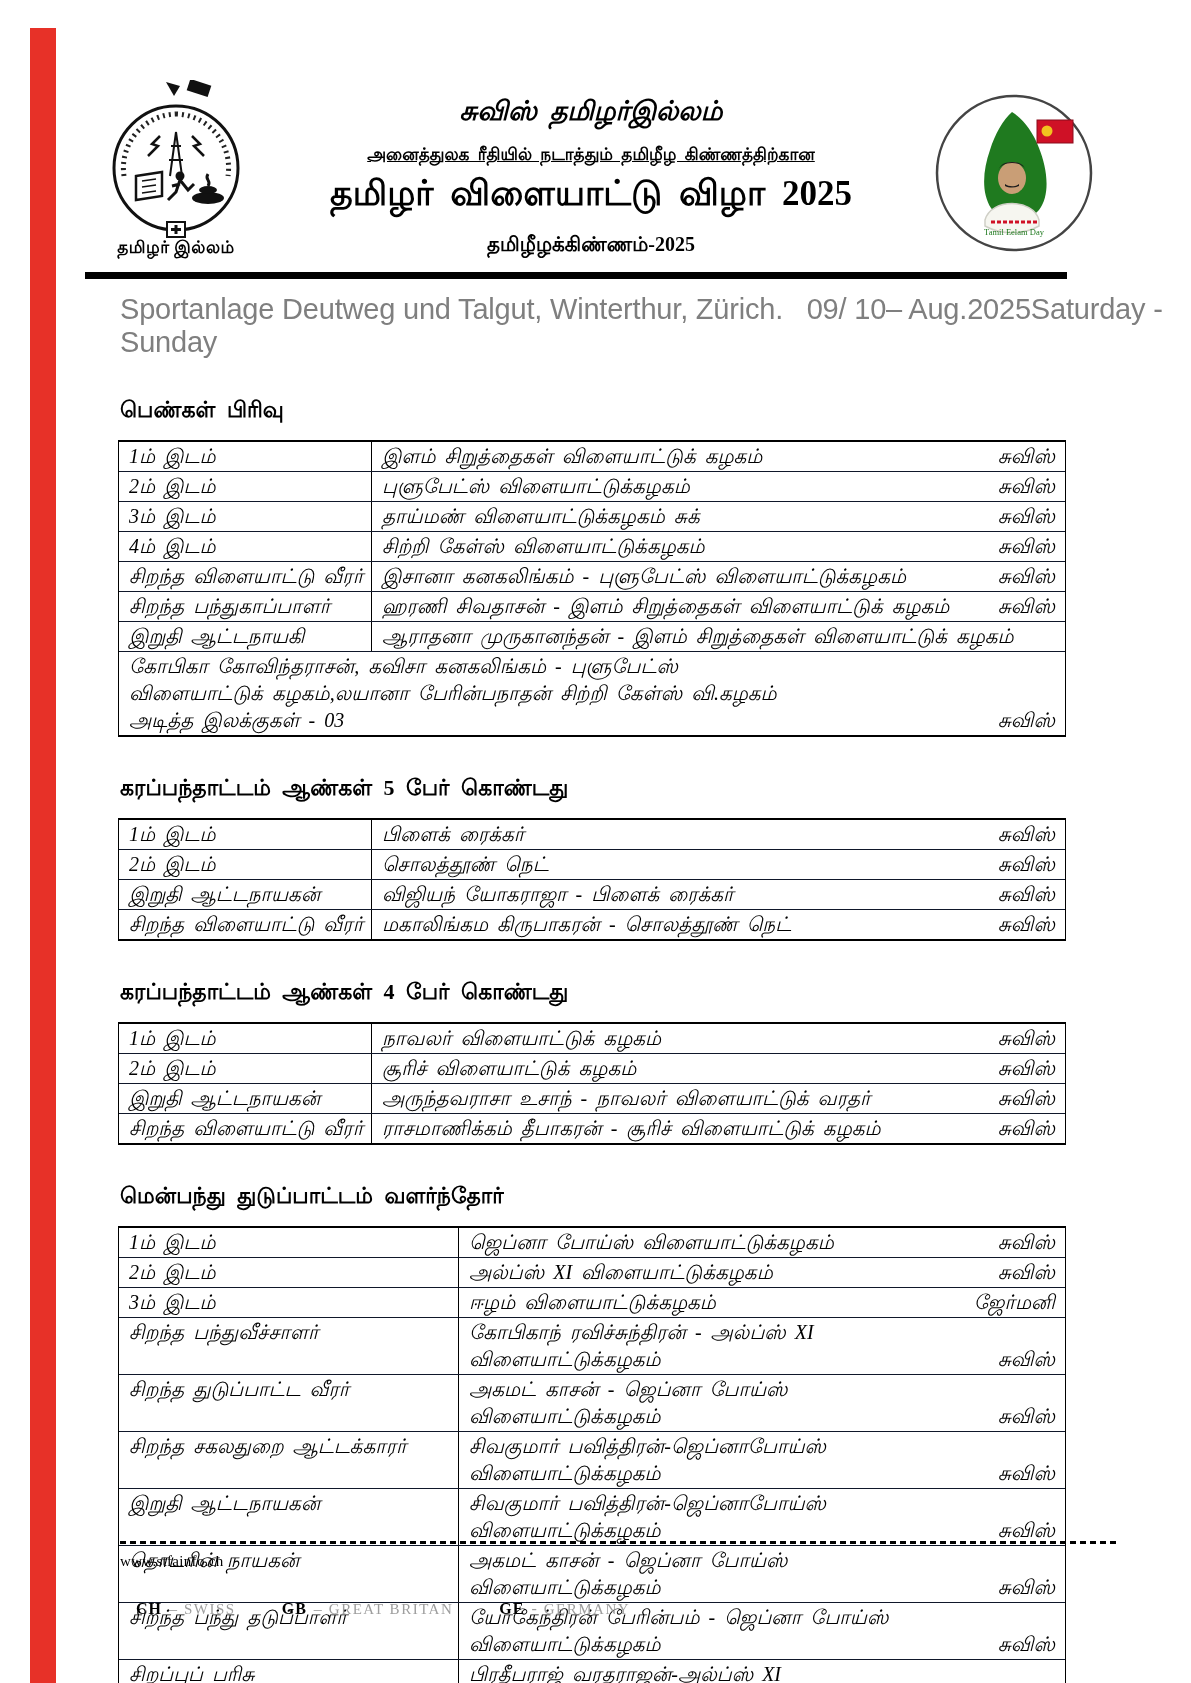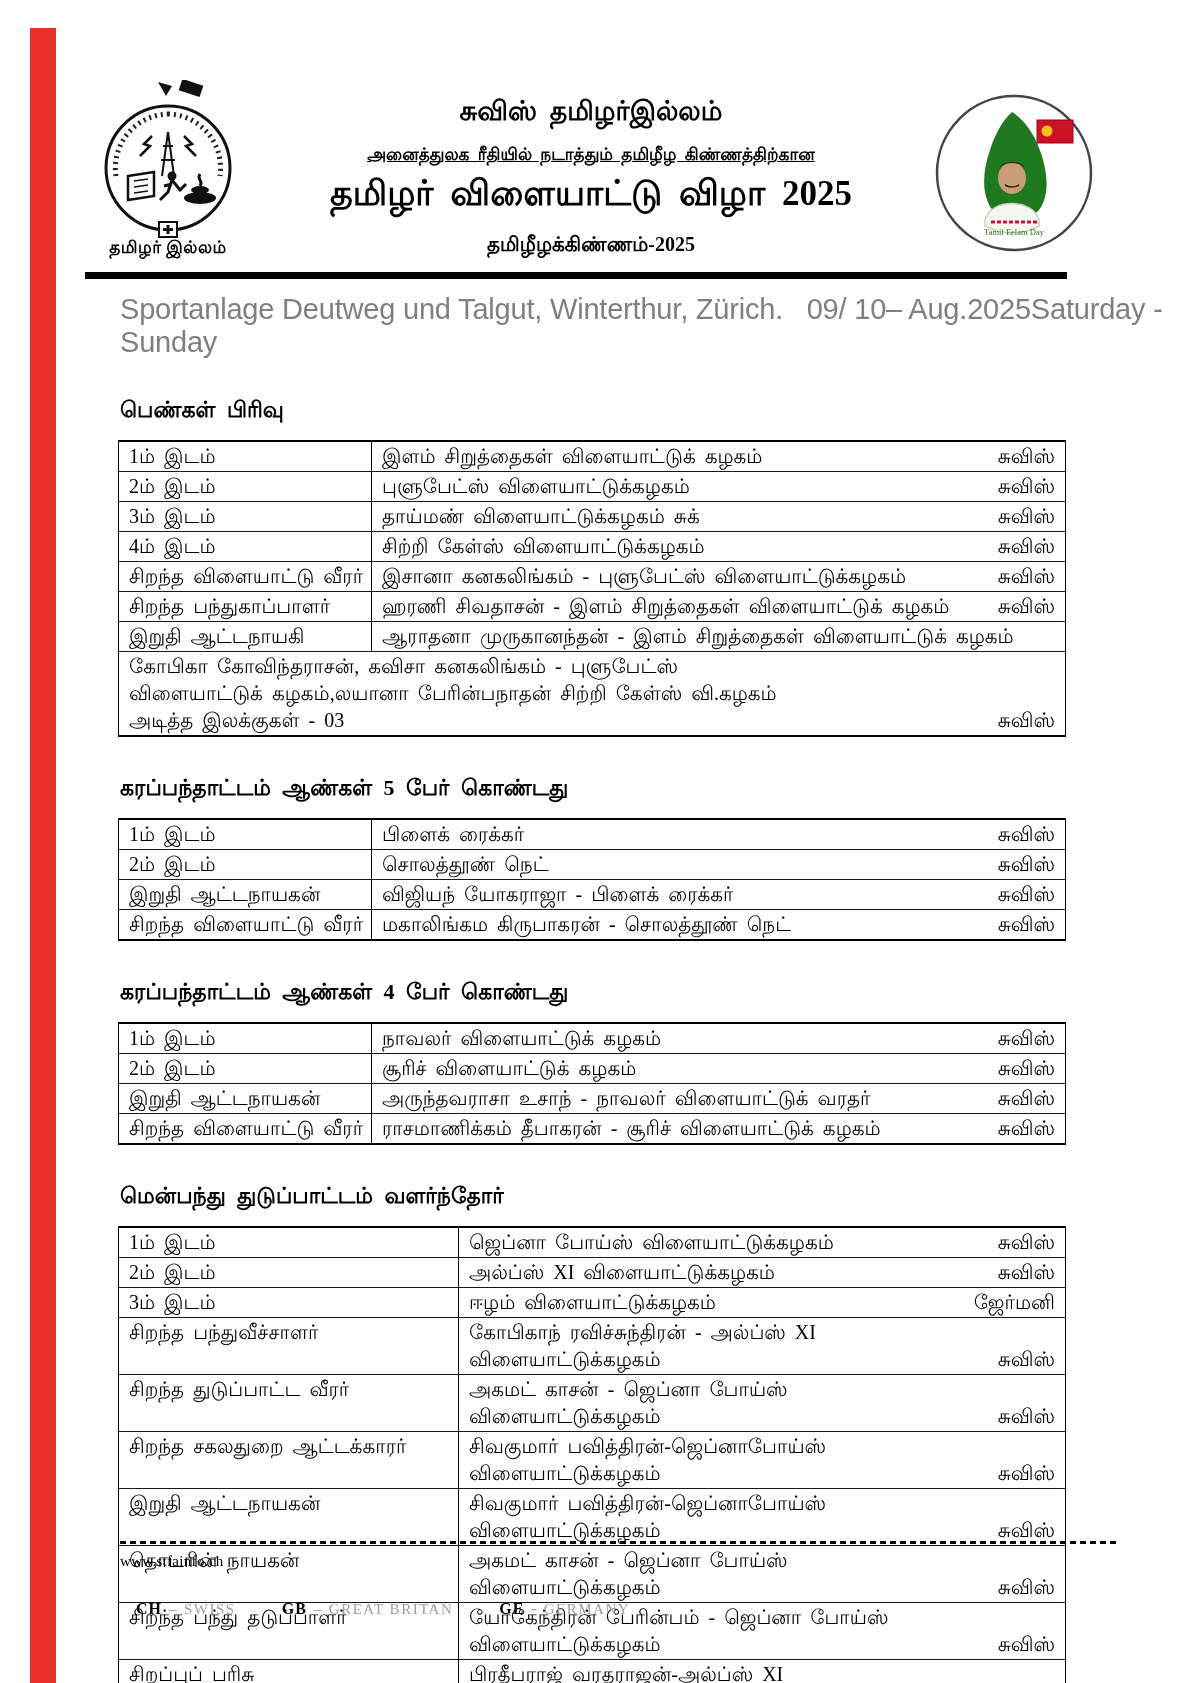--- a/index.html
+++ b/index.html
@@ -4,41 +4,41 @@
 <style>
   html,body{margin:0;padding:0;background:#ffffff;}
   .page{
     position:relative;width:1191px;height:1683px;background:#fff;overflow:hidden;
     font-family:"Liberation Serif",serif;color:#000;
   }
   .red-bar{position:absolute;left:30px;top:28px;bottom:0;width:26px;background:#e73128;}
 
   
   .header{position:relative;margin-top:80px;height:182px;}
-  .logo-left{position:absolute;left:88px;top:0;width:160px;text-align:center;}
+  .logo-left{position:absolute;left:96px;top:0;width:160px;text-align:center;}
   .logo-left .caption{font-weight:bold;font-size:17px;margin-top:-4px;letter-spacing:.5px;}
   .logo-right{position:absolute;left:933px;top:12px;width:162px;}
   .head-center{position:absolute;left:268px;top:16px;width:646px;text-align:center;}
-  .org{font-size:27px;font-weight:bold;word-spacing:6px;}
+  .org{font-size:27px;font-weight:bold;word-spacing:6px;font-style:italic;}
   .event-line{font-size:17px;font-weight:bold;margin-top:15px;word-spacing:4px;text-decoration:underline;}
   .big-title{font-size:35px;font-weight:bold;margin-top:8px;word-spacing:8px;}
   .cup-line{font-size:20px;font-weight:bold;margin-top:15px;}
 
   .rule{margin:10px 0 0 85px;width:982px;height:7px;background:#000;}
   .venue{
     margin:14px 0 0 120px;font-family:"Liberation Sans",sans-serif;
     font-size:29px;color:#7f7f7f;white-space:pre-wrap;letter-spacing:-.2px;
   }
 
   
   .section-heading{margin:38px 0 0 120px;font-size:22px;font-weight:bold;word-spacing:6px;}
   .results-table{
     margin:15px 0 0 118px;width:948px;box-sizing:border-box;
     border:1px solid #000;border-top-width:2px;border-bottom-width:2px;
-    font-size:20px;line-height:27px;word-spacing:4px;
+    font-size:20px;line-height:27px;word-spacing:4px;font-style:italic;
   }
   .trow{display:flex;border-top:1px solid #0f172a;min-height:29px;}
   .trow:first-child{border-top:none;}
   .cell-label{
     flex:0 0 var(--c1w,253px);width:var(--c1w,253px);box-sizing:border-box;
     border-right:1px solid #000;padding:1px 6px 1px 10px;white-space:pre-line;
   }
   .cell-wrap{flex:1;display:flex;gap:20px;padding:1px 10px;}
   .cell-value{flex:1;white-space:pre-line;}
   .cell-country{align-self:flex-end;white-space:nowrap;}

